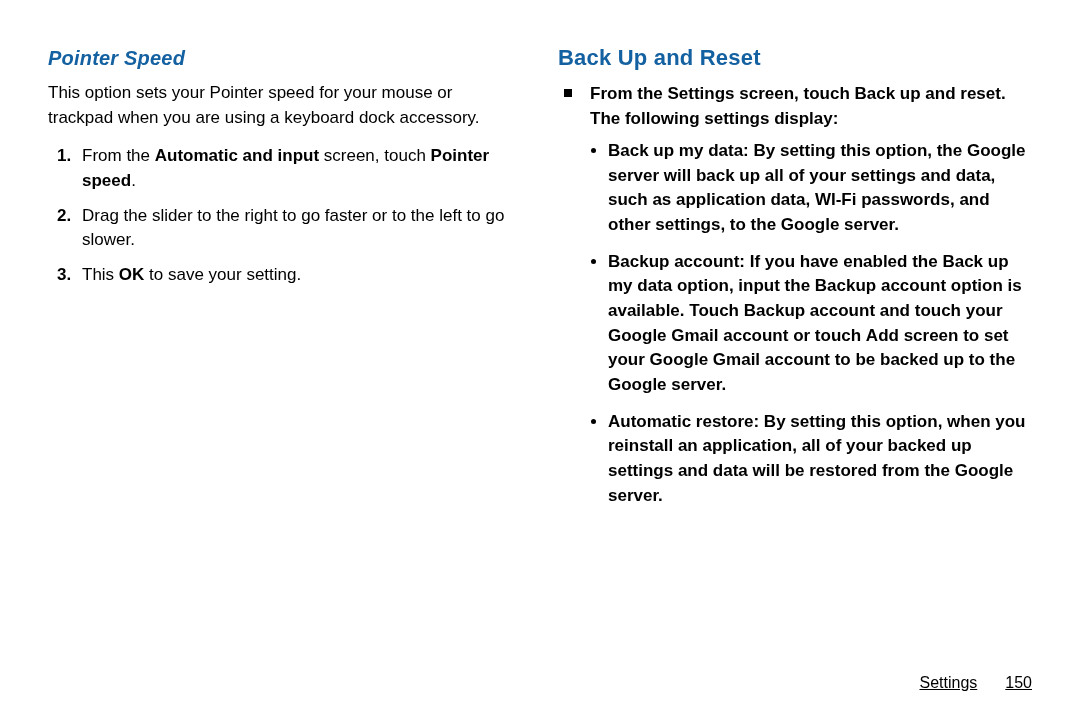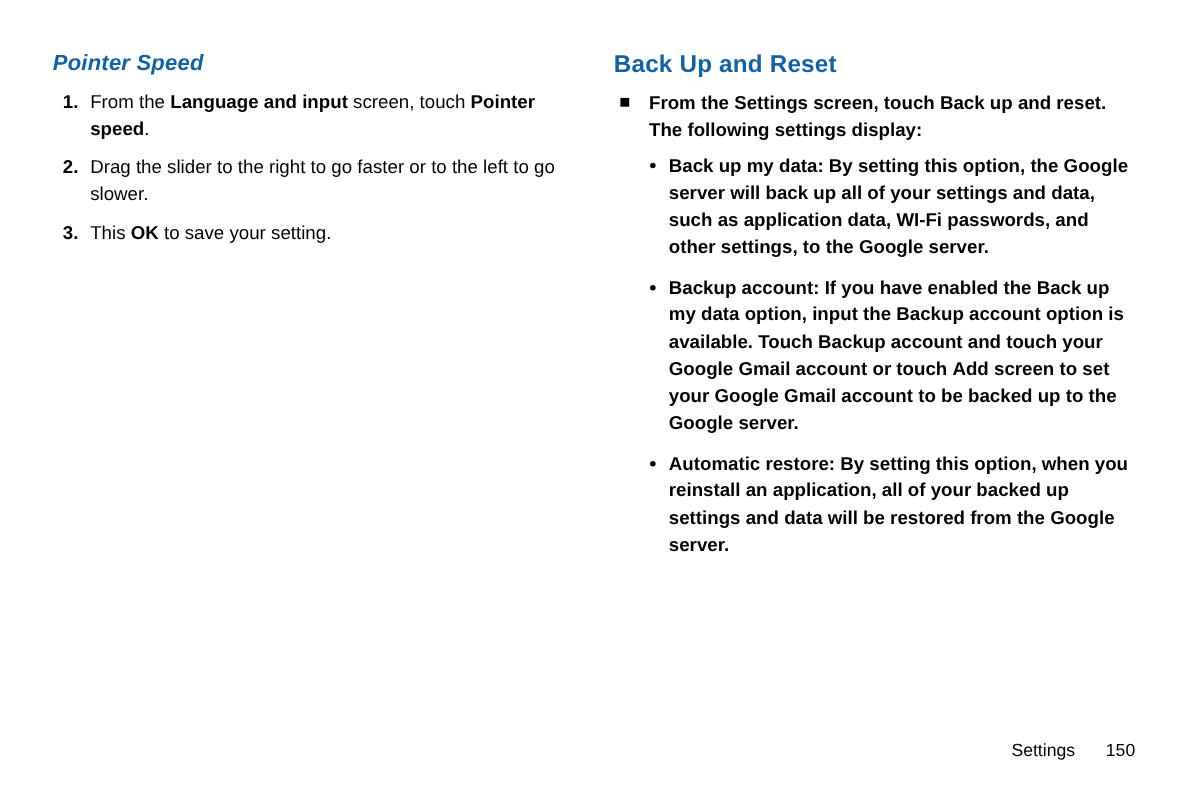--- a/index.html
+++ b/index.html
@@ -86,33 +86,35 @@
     margin: 8px 0 0 0;
   }
   ul.bullets > li {
     margin-bottom: 12px;
   }
   .footer {
     position: absolute;
     bottom: 28px;
     right: 48px;
     font-size: 16px;
+    text-decoration: underline;
   }
   .footer .sect { margin-right: 28px; }
 </style>
 </head>
 <body>
 
 <div class="page">
 
   <div class="column left">
     <h2 class="subhead">Pointer Speed</h2>
+    <p class="intro">This option sets your Pointer speed for your mouse or trackpad when you are using a keyboard dock accessory.</p>
     <ol class="steps">
       <li>
-        <span>From the </span><b>Language and input</b><span> screen, touch </span><b>Pointer speed</b><span>.</span>
+        <span>From the </span><b>Automatic and input</b><span> screen, touch </span><b>Pointer speed</b><span>.</span>
       </li>
       <li>Drag the slider to the right to go faster or to the left to go slower.</li>
       <li>
         <span>This </span><b>OK</b><span> to save your setting.</span>
       </li>
     </ol>
   </div>
 
   <div class="column right">
     <h2 class="mainhead">Back Up and Reset</h2>

